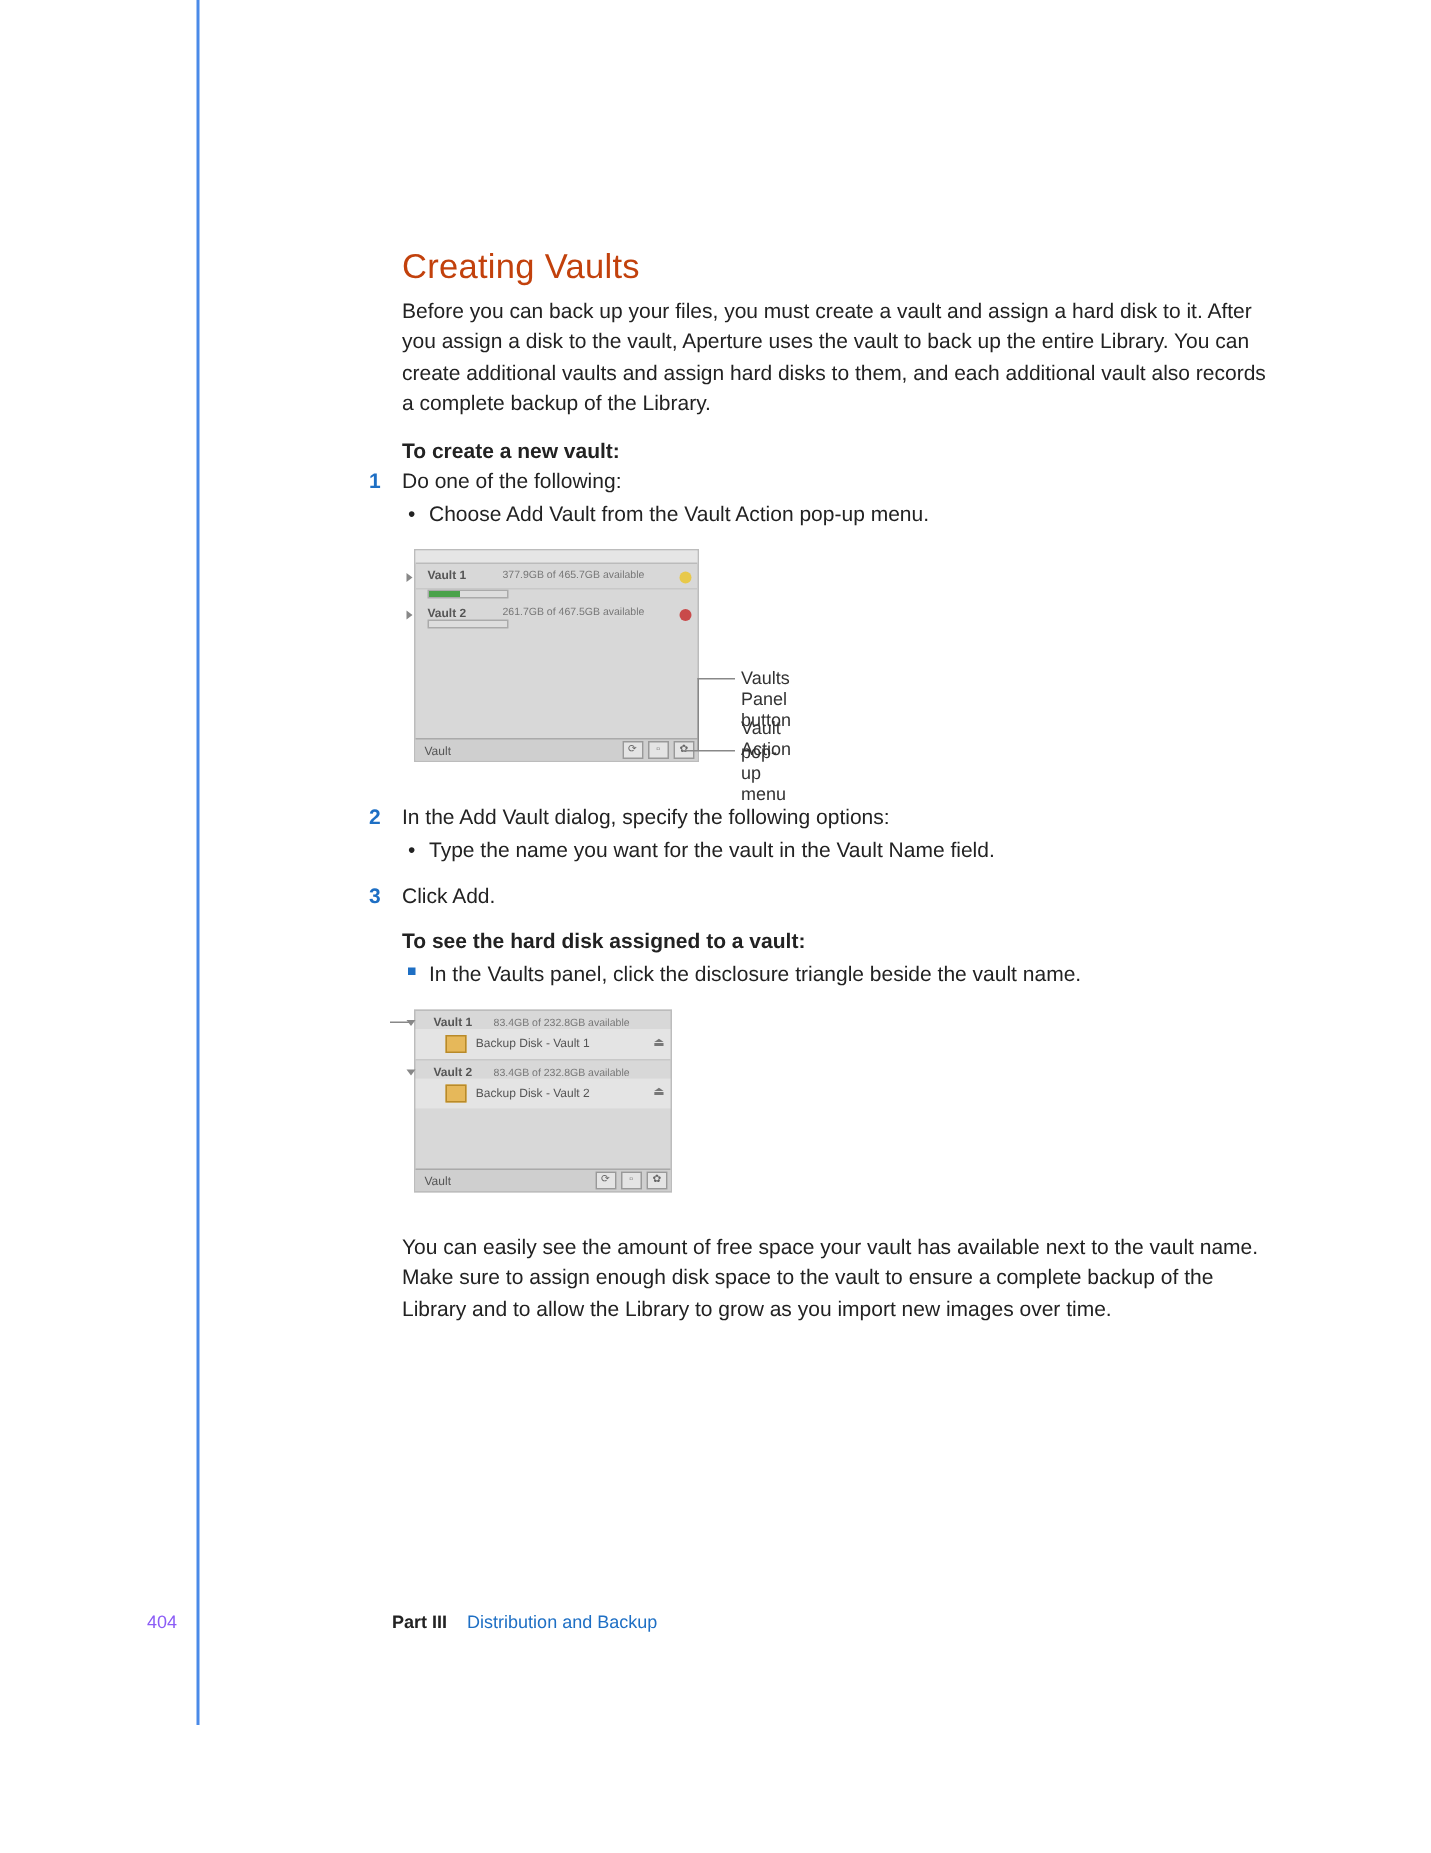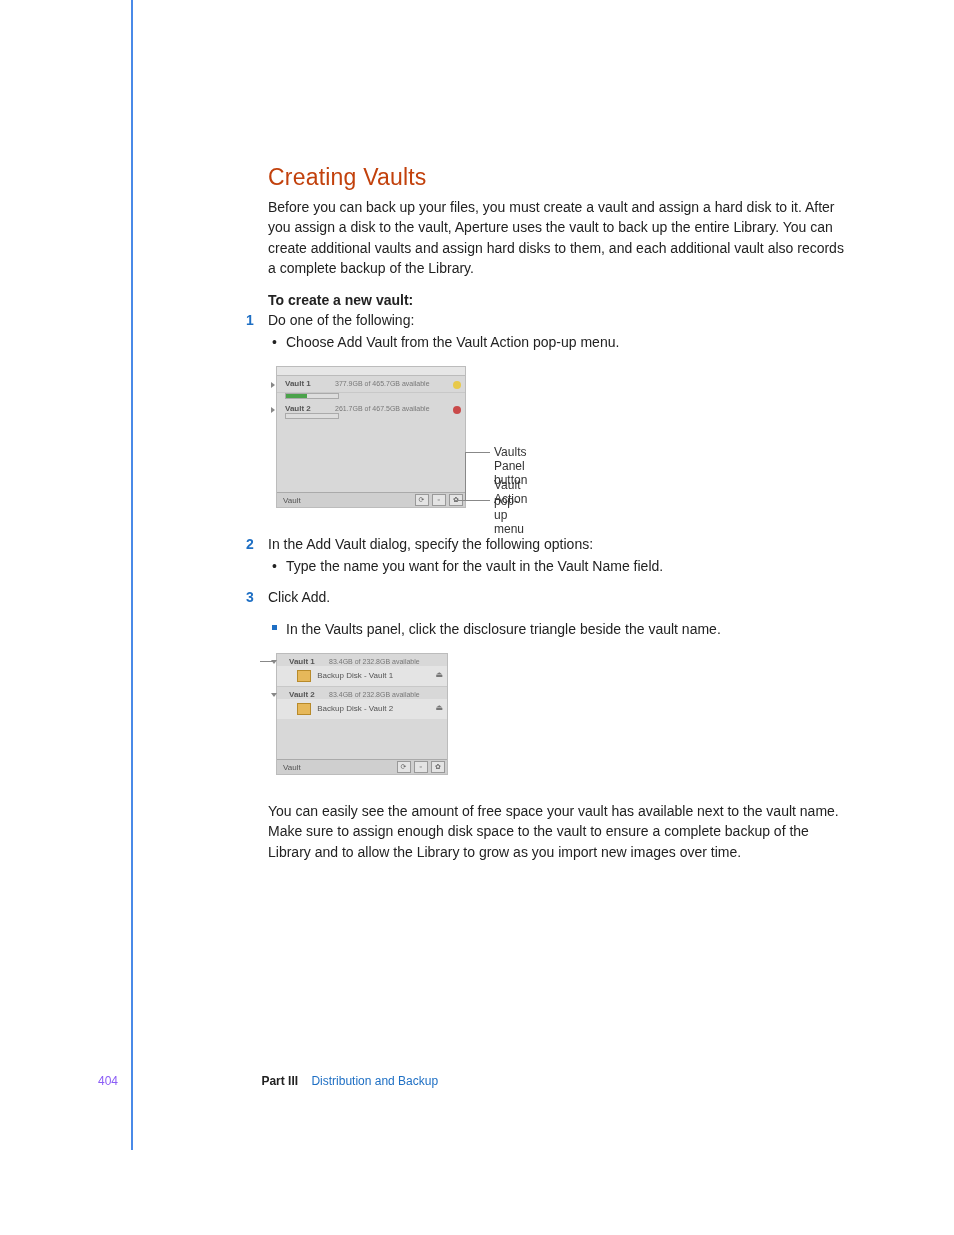--- a/index.html
+++ b/index.html
@@ -285,20 +285,21 @@
     <ul class="bullets">
       <li>Type the name you want for the vault in the Vault Name field.</li>
     </ul>
 
     <div class="numrow" style="margin-bottom:14px;">
       <span class="num">3</span>
       <span class="txt">Click Add.</span>
     </div>
 
 
+    <p class="sub-head">To see the hard disk assigned to a vault:</p>
     <ul class="bullets sq">
       <li>In the Vaults panel, click the disclosure triangle beside the vault name.</li>
     </ul>
 
     <div class="fig2-block">
       <div class="cap2-line"></div>
       <div class="fig2">
         <div class="row">
           <span class="tri-down"></span>
           <b>Vault 1</b>

